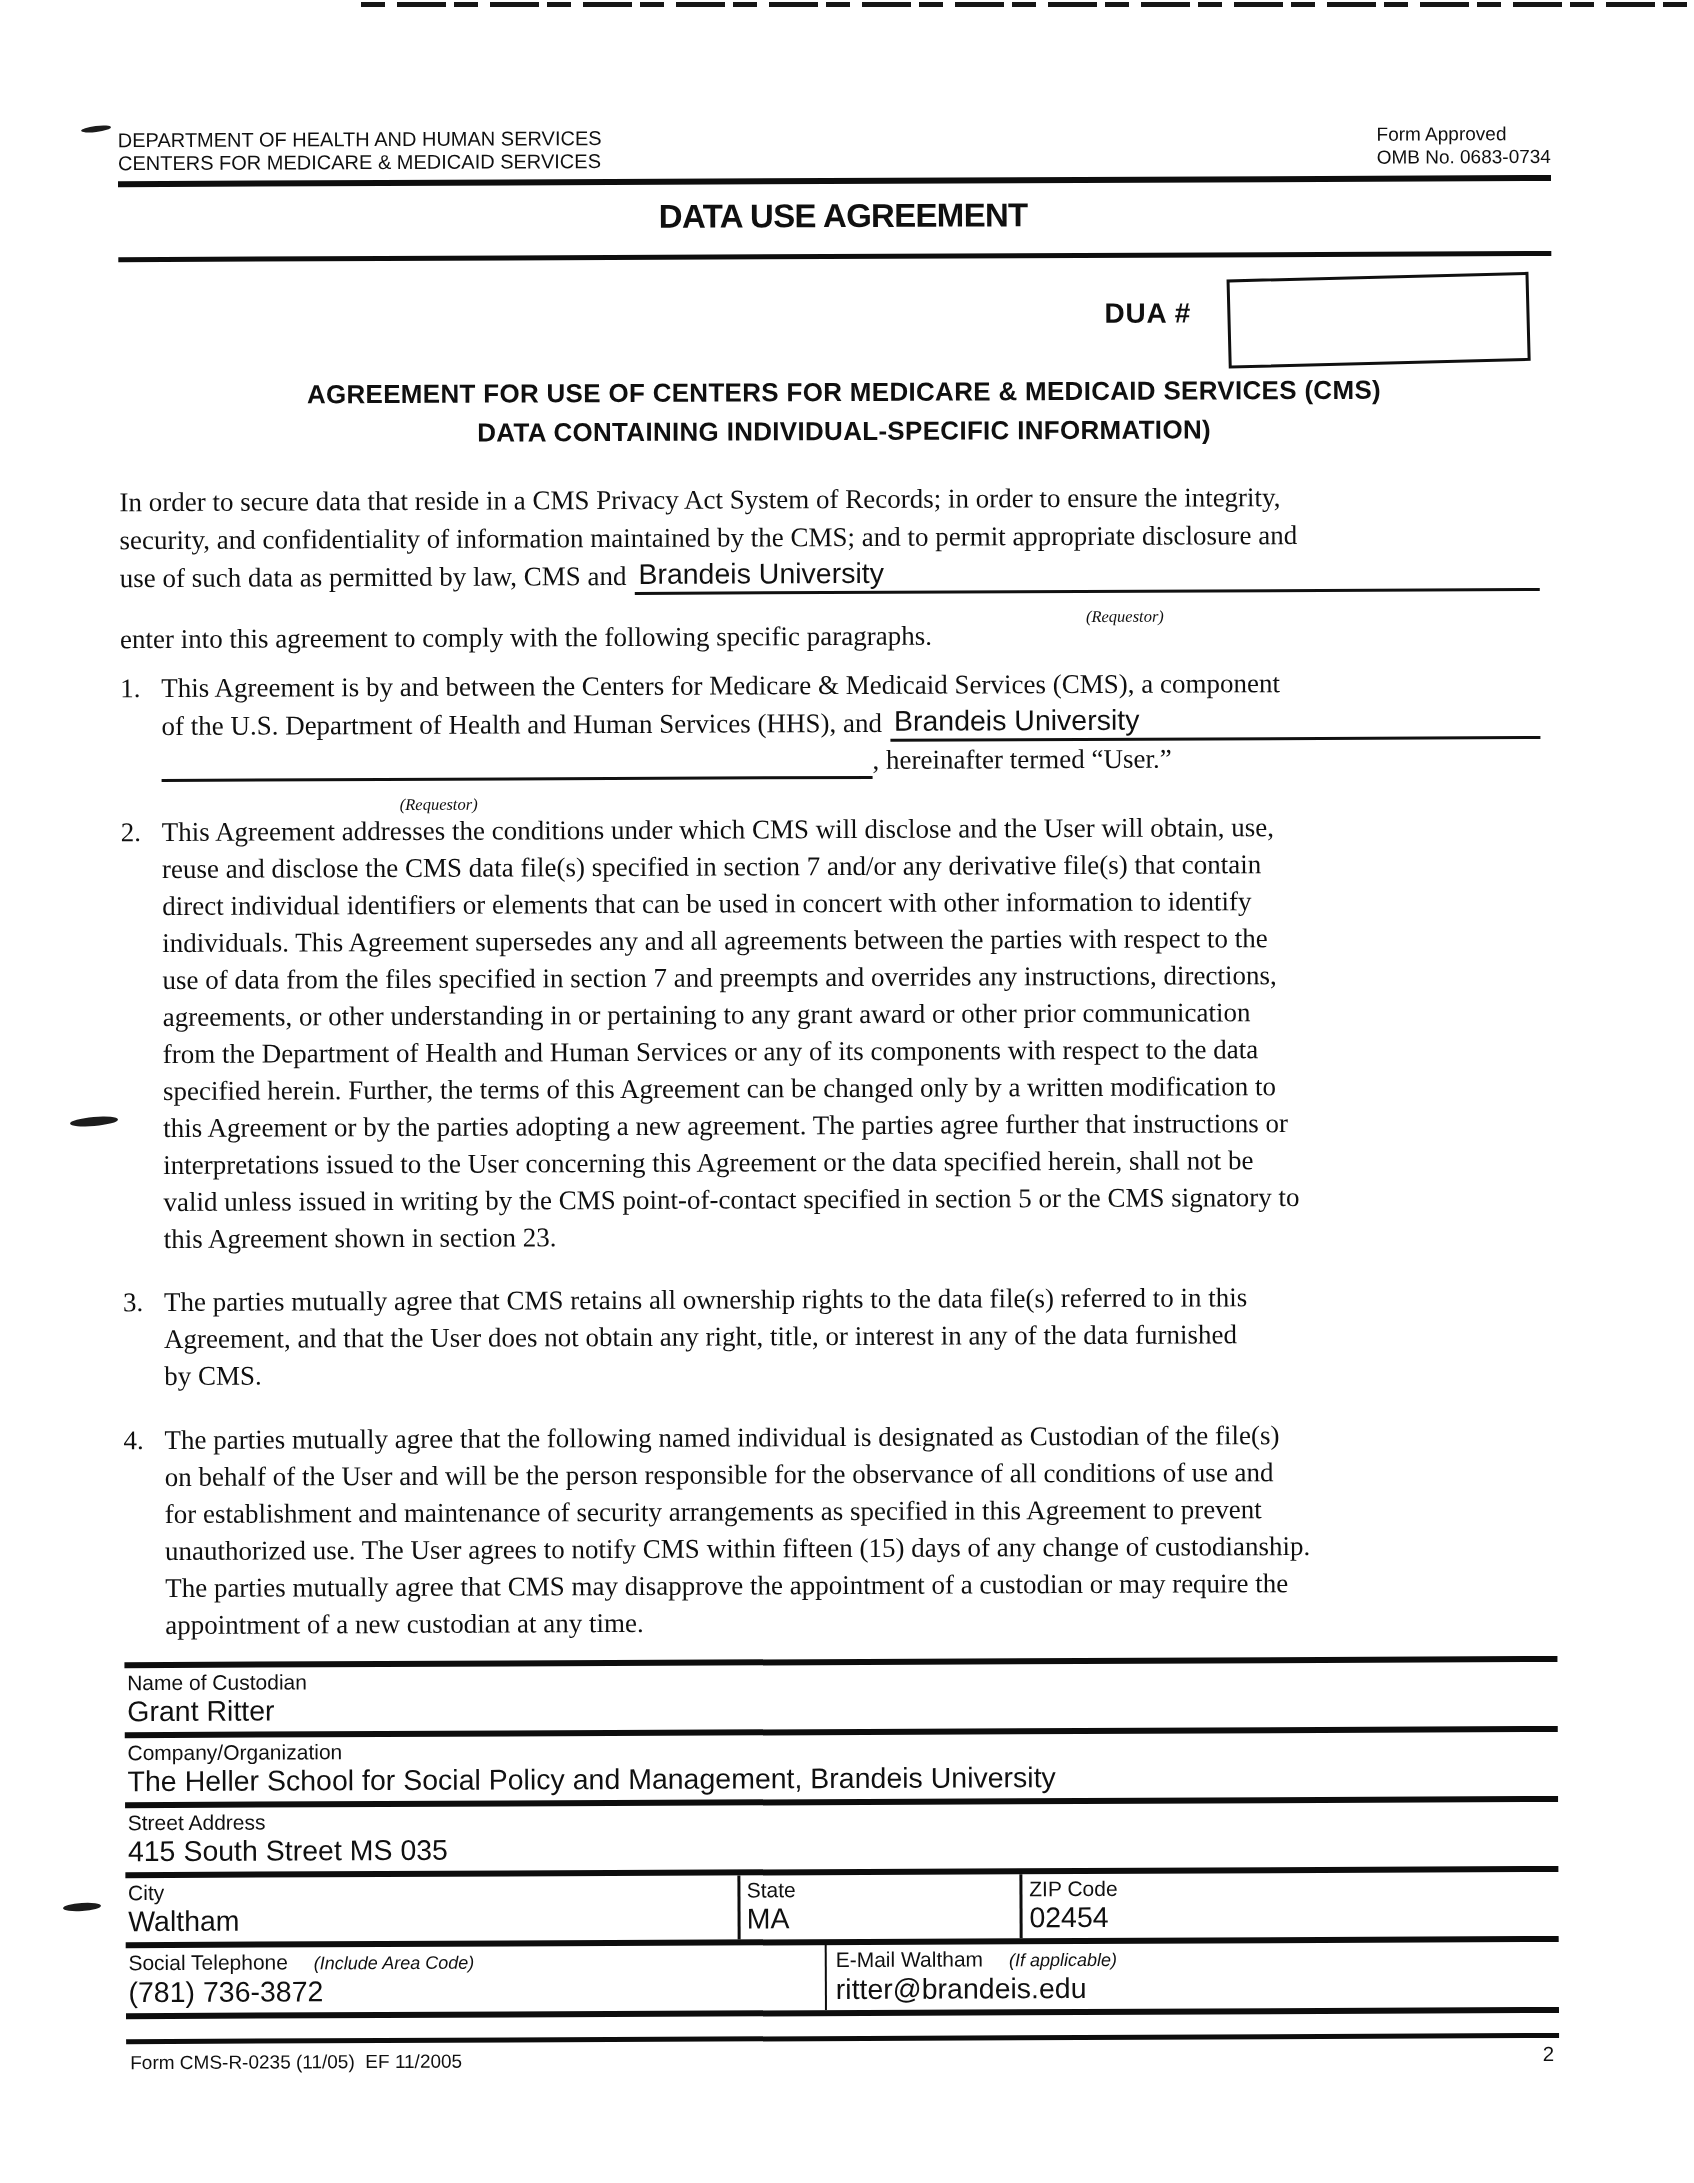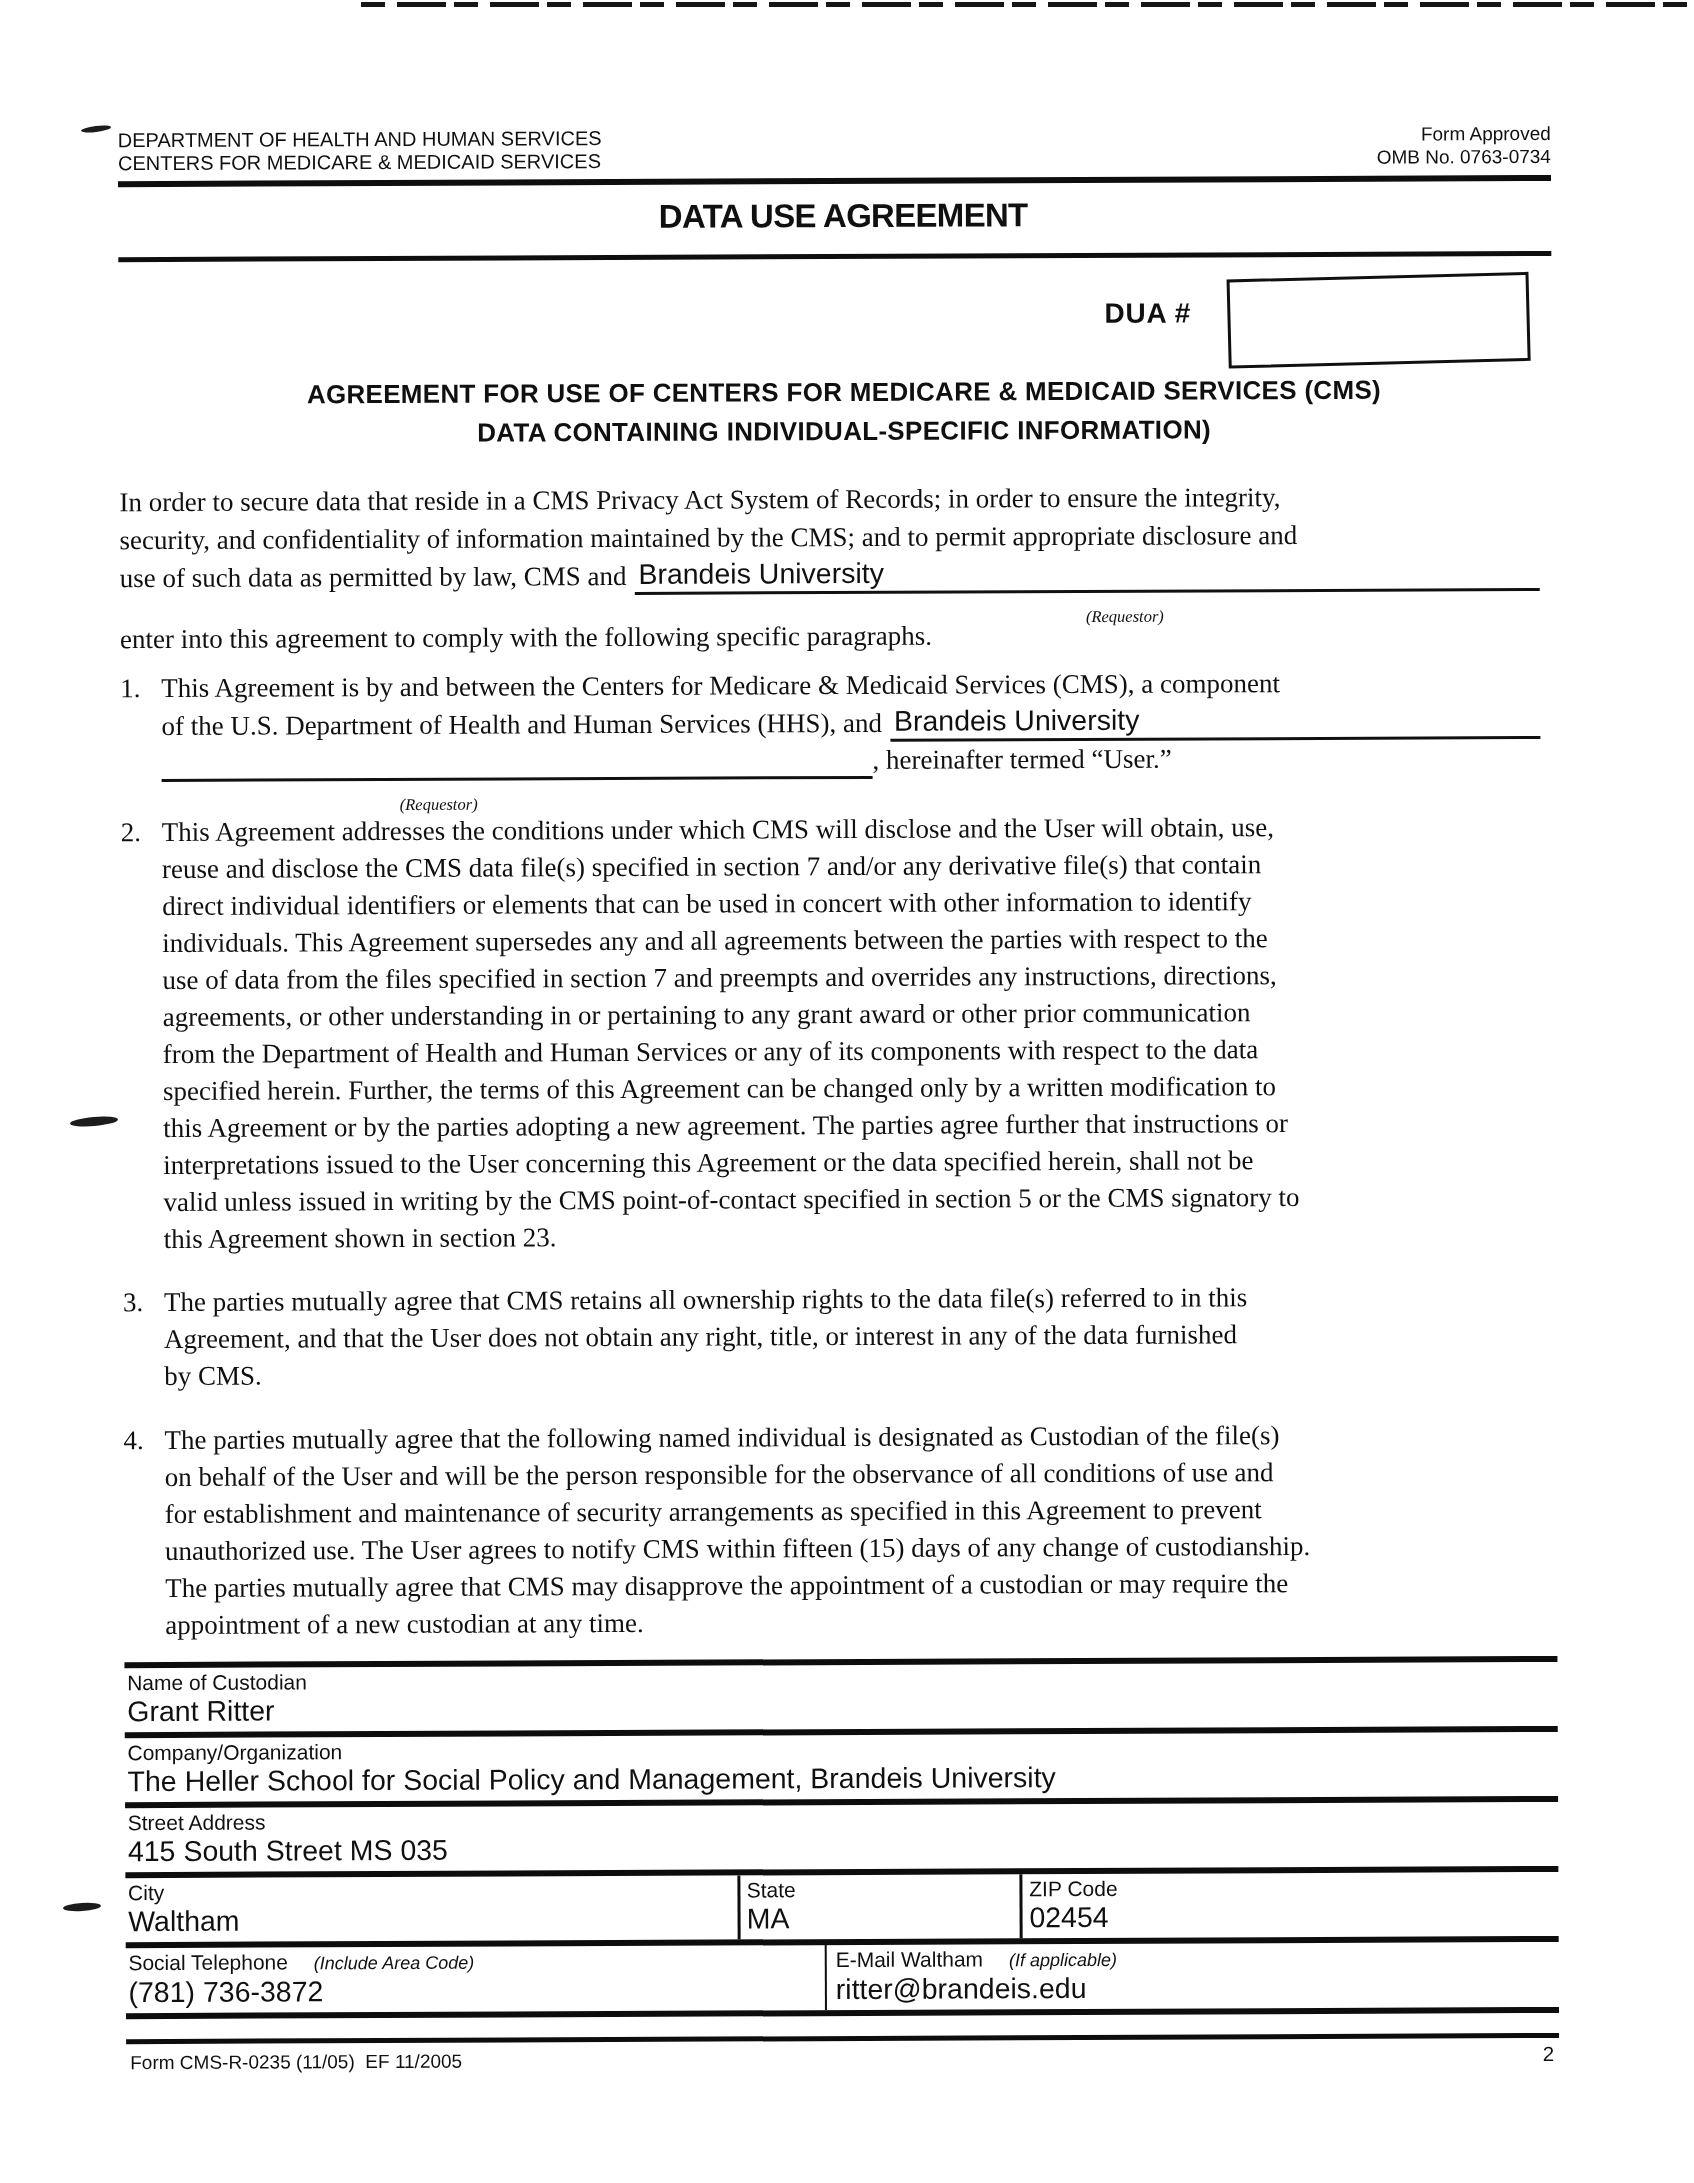--- a/index.html
+++ b/index.html
@@ -9,21 +9,21 @@
   
   .scan-top{position:absolute;top:2px;left:361px;width:1334px;height:4.6px;
     background:repeating-linear-gradient(90deg,#161616 0 24px,transparent 24px 36px,#161616 36px 85px,transparent 85px 93px);}
   .smudge{position:absolute;background:#1c1c1c;border-radius:50%;}
   .smudge.s1{left:81px;top:126px;width:30px;height:6px;transform:rotate(-7deg);}
   .smudge.s2{left:70px;top:1117px;width:48px;height:8.6px;transform:rotate(-5deg);}
   .smudge.s3{left:63px;top:1903px;width:38px;height:8px;transform:rotate(-4deg);}
 
   .header{display:flex;justify-content:space-between;align-items:flex-start;margin:126px 139px 0 122px;
     font-family:"Liberation Sans",sans-serif;font-size:20px;line-height:22.5px;}
-  .header .right{text-align:right;font-size:19px;margin-left:28px;}
+  .header .right{font-size:19px;margin-left:28px;}
 
   .rule{height:6px;background:#0e0e0e;margin:6.6px 139px 0 122px;}
   .rule.r2{margin-top:20px;height:5.3px;}
 
   .title{margin-top:14.6px;text-align:center;font-family:"Liberation Sans",sans-serif;
     font-weight:bold;font-size:33px;line-height:36px;letter-spacing:-0.7px;}
 
   .dua-row{position:relative;height:111px;margin:0 139px 0 122px;}
   .dua-label{position:absolute;left:986px;top:40px;font-family:"Liberation Sans",sans-serif;
     font-weight:bold;font-size:28px;letter-spacing:0.7px;}
@@ -83,21 +83,21 @@
 
   <div class="tilt">
 
     <div class="header">
       <div class="left">
         <div>DEPARTMENT OF HEALTH AND HUMAN SERVICES</div>
         <div>CENTERS FOR MEDICARE &amp; MEDICAID SERVICES</div>
       </div>
       <div class="right">
         <div>Form Approved</div>
-        <div>OMB No. 0763-0734</div>
+        <div>OMB No. 0683-0734</div>
       </div>
     </div>
 
     <div class="rule"></div>
 
     <div class="title">DATA USE AGREEMENT</div>
 
     <div class="rule r2"></div>
 
     <div class="dua-row">

